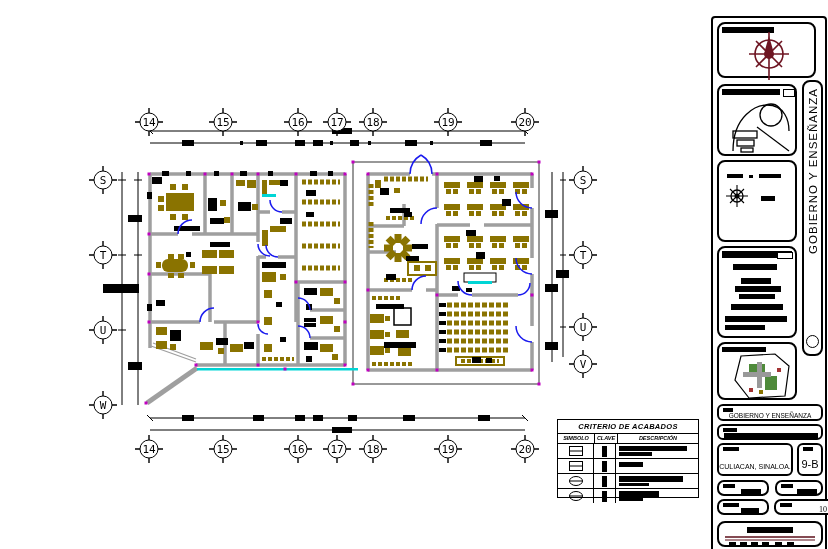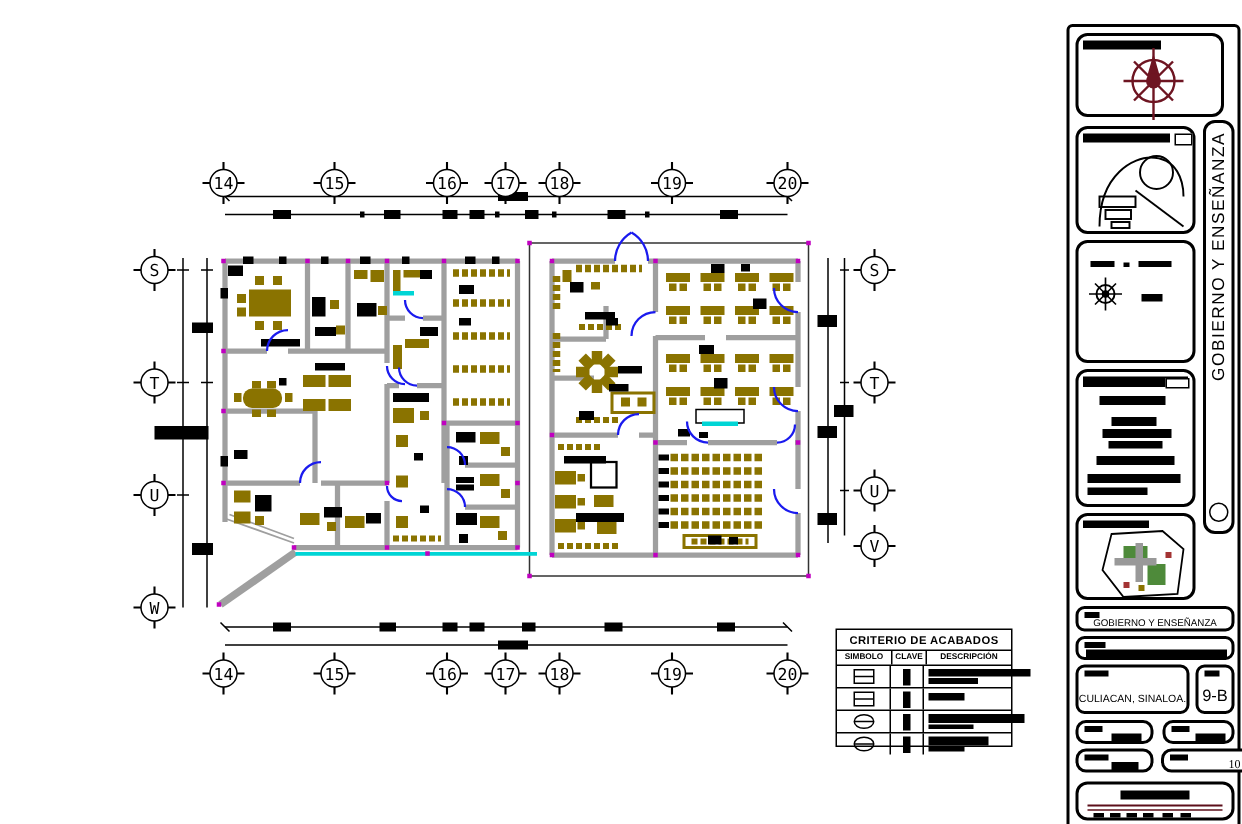--- a/index.html
+++ b/index.html
@@ -15,22 +15,22 @@
   .bar{position:absolute;background:#000;}
   #tb-strip{display:flex;flex-direction:column;align-items:center;justify-content:space-between;padding:6px 0;}
   #tb-strip .vtext{writing-mode:vertical-rl;transform:rotate(180deg);
         font-size:11.5px;letter-spacing:1px;color:#000;white-space:nowrap;
         font-family:"Liberation Sans",sans-serif;}
   .mini-circle{width:11px;height:11px;border:1.5px solid #000;border-radius:50%;}
   .tb-text-sm{position:absolute;width:100%;text-align:center;font-size:6.5px;color:#000;}
   .tb-label{position:absolute;left:4px;top:2px;height:4px;background:#000;}
 
   
-  #legend{position:absolute;left:557px;top:407px;width:118px;height:79px;
-          border:1px solid #000;background:#fff;box-sizing:border-box;font-size:6px;color:#000;}
+  #legend{position:absolute;left:557px;top:407px;width:142px;height:79px;
+          border:1px solid #000;background:#fff;box-sizing:border-box;font-size:6px;color:#000;font-style:italic;}
   #legend .lg-title{height:13px;line-height:13px;text-align:center;font-size:7.5px;font-weight:bold;
           border-bottom:1px solid #000;letter-spacing:.3px;}
   #legend .lg-hdr{display:flex;height:9px;border-bottom:1px solid #000;font-size:5.5px;font-weight:bold;}
   #legend .lg-hdr div{text-align:center;line-height:9px;overflow:hidden;}
   #legend .lg-row{display:flex;height:14px;border-bottom:1px solid #000;}
   #legend .lg-row:last-child{border-bottom:none;}
   .c-sym{width:36px;border-right:1px solid #000;display:flex;align-items:center;justify-content:center;box-sizing:border-box;}
   .c-key{width:22px;border-right:1px solid #000;display:flex;align-items:center;justify-content:center;box-sizing:border-box;}
   .c-desc{flex:1;position:relative;}
   .keybar{width:5px;height:11px;background:#000;}

